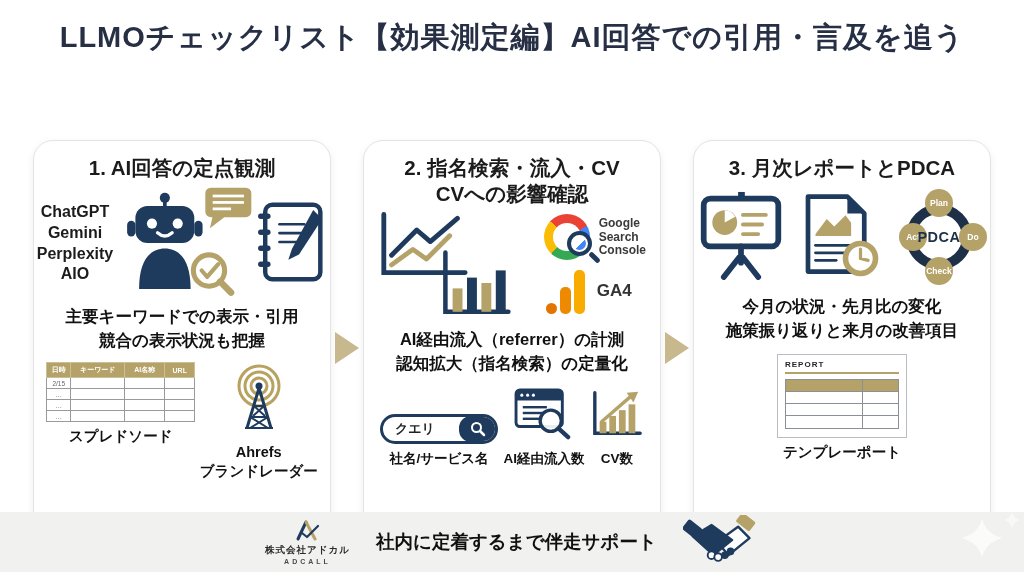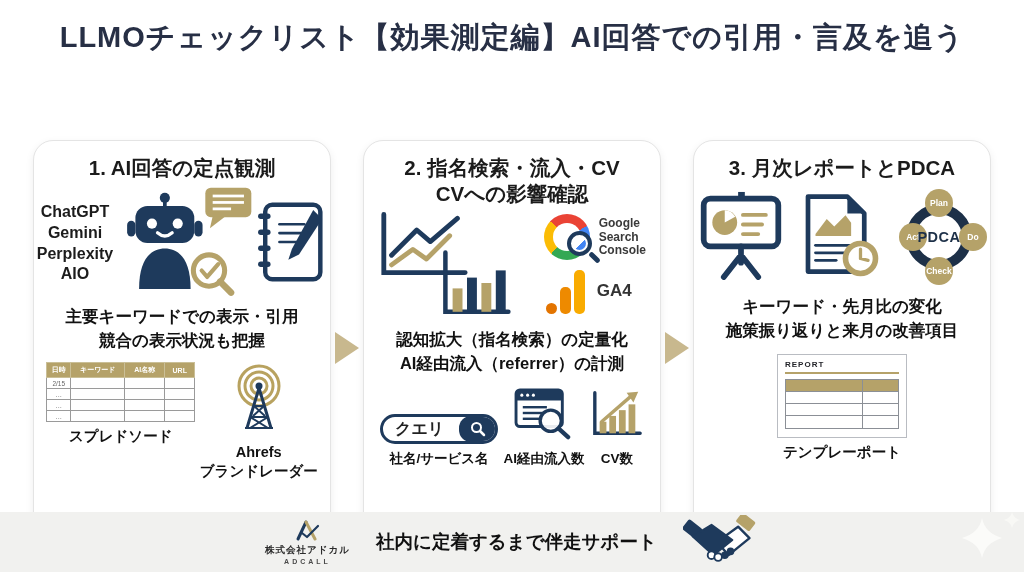--- a/index.html
+++ b/index.html
@@ -59,21 +59,21 @@
   .ga4 { position:relative; width:40px; height:46px; }
   .ga4-dot { position:absolute; left:0; bottom:0; width:11px; height:11px; border-radius:50%; background:#E37400; }
   .ga4-mid { position:absolute; left:14px; bottom:0; width:11px; height:27px; border-radius:5px; background:#EE8A00; }
   .ga4-tall { position:absolute; left:28px; bottom:0; width:11px; height:44px; border-radius:5px; background:#F9AB00; }
   .ga4-label { font-size:17px; font-weight:800; color:#333; }
   .c2-bottom { display:flex; width:100%; justify-content:space-between; align-items:flex-end; padding:0 6px; margin-top:10px; }
   .c2-item { display:flex; flex-direction:column; align-items:center; gap:6px; }
   .c2-label { font-size:13.5px; font-weight:800; color:#111; white-space:nowrap; }
   .pill { width:118px; height:30px; border:3px solid #1e3a5c; border-radius:16px; background:#fff;
     display:flex; align-items:center; justify-content:space-between; overflow:hidden; }
-  .pill-text { font-size:16px; font-weight:700; color:#222; margin-left:12px; }
+  .pill-text { font-size:13px; font-weight:700; color:#222; margin-left:12px; }
   .pill-btn { width:37px; height:26px; background:#1e3a5c; border-radius:12px; display:flex; align-items:center; justify-content:center; margin-right:-1px; }
 
   
   .c3-iconrow { display:flex; align-items:center; justify-content:center; gap:8px; margin-top:8px; }
   .pdca { position:relative; width:96px; height:96px; flex:none; }
   .pdca-ring { position:absolute; left:15px; top:15px; width:66px; height:66px; border:10px solid #1d3048; border-radius:50%; }
   .pdca-node { position:absolute; width:28px; height:28px; border-radius:50%; background:#b5a269;
     display:flex; align-items:center; justify-content:center; color:#fff; font-size:8.5px; font-weight:800; }
   .pdca-node.n-plan { left:34px; top:0; } .pdca-node.n-do { right:0; top:34px; }
   .pdca-node.n-check { left:34px; bottom:0; } .pdca-node.n-act { left:8px; top:34px; }
@@ -255,22 +255,22 @@
           <div class="ga4">
             <div class="ga4-dot"></div>
               <div class="ga4-mid"></div>
               <div class="ga4-tall"></div>
           </div>
           <div class="ga4-label">GA4</div>
         </div>
       </div>
     </div>
     <div class="desc" style="margin-top:8px">
+      <div>AI経由流入（referrer）の計測</div>
       <div>認知拡大（指名検索）の定量化</div>
-      <div>AI経由流入（referrer）の計測</div>
     </div>
     <div class="c2-bottom">
       <div class="c2-item">
         <div class="pill">
           <span class="pill-text">クエリ</span>
           <span class="pill-btn">
             <svg width="16" height="16" viewBox="0 0 16 16">
               <circle cx="6.5" cy="6.5" r="4.5" fill="none" stroke="#fff" stroke-width="2"></circle>
               <line x1="10" y1="10" x2="14" y2="14" stroke="#fff" stroke-width="2.5" stroke-linecap="round"></line>
             </svg>
@@ -344,21 +344,21 @@
       <div class="pdca">
         <div class="pdca-ring"></div>
         <div class="pdca-node n-plan">Plan</div>
         <div class="pdca-node n-do">Do</div>
         <div class="pdca-node n-check">Check</div>
         <div class="pdca-node n-act">Act</div>
         <div class="pdca-center">PDCA</div>
       </div>
     </div>
     <div class="desc" style="margin-top:10px">
-      <div>キーワード・先月比の変化</div>
+      <div>今月の状況・先月比の変化</div>
       <div>施策振り返りと来月の改善項目</div>
     </div>
     <div class="report-box">
       <div class="report-title">REPORT</div>
       <div class="report-rule"></div>
       <div class="report-grid">
         <div class="rg-header"></div>
         <div class="rg-row"></div>
         <div class="rg-row"></div>
         <div class="rg-vline"></div>

